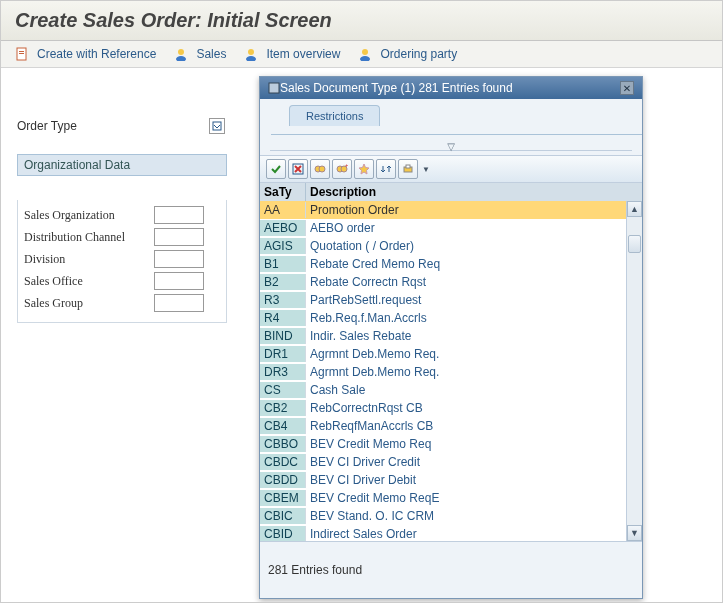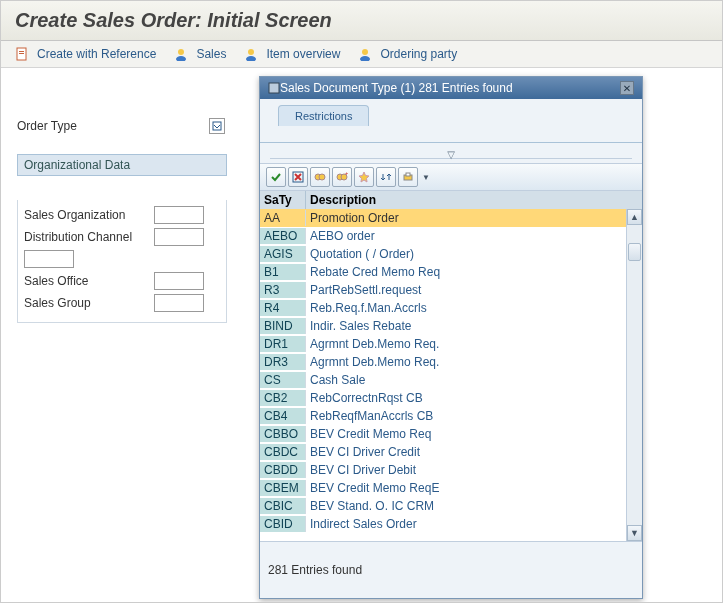--- a/index.html
+++ b/index.html
@@ -8,28 +8,28 @@
 .title-bar h1 { font-size: 20px; font-style: italic; color: #444; font-weight: bold; }
 .toolbar { background: #f3f3f0; padding: 6px 14px; border-bottom: 1px solid #d5d5d5; display: flex; gap: 18px; align-items: center; }
 .tb-item { display: flex; align-items: flex-start; gap: 8px; color: #2b5a8a; cursor: pointer; }
 .tb-icon { width: 14px; height: 14px; display: inline-block; }
 .main { position: relative; padding: 20px 16px; }
 .form-row { display: flex; align-items: center; margin-bottom: 8px; }
 .form-row label { width: 130px; color: #333; }
 .form-row .f4 { width: 16px; height: 16px; border: 1px solid #999; margin-left: 2px; display:flex; align-items:center; justify-content:center; }
 .group-header { background: #dbe6f0; border: 1px solid #a9c2d8; padding: 3px 6px; margin-top: 20px; margin-bottom: 24px; color: #355; width: 210px; }
 .group-body { border-left: 1px solid #cfd9e3; border-right: 1px solid #cfd9e3; border-bottom: 1px solid #cfd9e3; padding: 6px; width: 210px; }
-.org-row { display: flex; align-items: center; margin-bottom: 4px; }
+.org-row { display: flex; align-items: center; margin-bottom: 4px; font-family: Liberation Serif, serif; }
 .org-row label { width: 130px; color: #333; }
 .org-row .input { width: 50px; height: 18px; border: 1px solid #999; background: #fff; }
 
 .popup { position: absolute; left: 258px; top: 75px; width: 384px; height: 523px; border: 1px solid #7a97b5; background: #eef3f8; box-shadow: 0 2px 6px rgba(0,0,0,0.3); display: flex; flex-direction: column; }
 .popup-titlebar { background: linear-gradient(#6a8db5, #3e6a99); color: #fff; padding: 4px 8px; display: flex; align-items: center; justify-content: space-between; font-size: 12px; }
 .popup-titlebar .close { width: 14px; height: 14px; background: #9ab; border: 1px solid #678; display:flex; align-items:center; justify-content:center; color:#234; font-size:10px; cursor:pointer; }
-.popup-tabs { padding: 6px 10px 16px 18px; border-bottom: 1px solid #a9c2d8; display:flex; }
+.popup-tabs { padding: 6px 10px 8px 18px; border-bottom: 1px solid #a9c2d8; display:flex;margin-left:11px; }
 .popup-tab { background: #d7e5f2; border: 1px solid #a9c2d8; border-bottom: none; padding: 4px 16px; color: #2b5a8a; font-size: 11px; border-radius: 4px 4px 0 0; }
 .popup-restrict { padding: 4px 10px; }
 .chev-line { height: 12px; border-bottom: 1px solid #c0cede; position: relative; }
 .chev-line .chev { position:absolute; left:50%; top:2px; transform:translateX(-50%); color:#678; font-size:10px; }
 .popup-toolbar { background: linear-gradient(#f7fafc, #dde8f2); border-top:1px solid #c0cede; border-bottom:1px solid #c0cede; padding: 3px 6px; display:flex; gap:2px; align-items:center; }
 .ptb-btn { width: 20px; height: 20px; border: 1px solid #9ab; background: linear-gradient(#fdfefe,#e4edf5); display:flex; align-items:center; justify-content:center; cursor:pointer; border-radius:2px; }
 .table-wrap { flex: 1; overflow: hidden; position: relative; background: #fff; }
 .table-header { display:flex; background:#d3dfe8; border-bottom:1px solid #9ab; font-weight:bold; }
 .th1 { width: 46px; padding: 2px 4px; border-right: 1px solid #b0c4d4; }
 .th2 { flex:1; padding: 2px 4px; }
@@ -111,20 +111,21 @@
   <div class="group-body">
     <div class="org-row">
         <label>Sales Organization</label>
         <div class="input"></div>
       </div>
     <div class="org-row">
         <label>Distribution Channel</label>
         <div class="input"></div>
       </div>
     <div class="org-row">
+        <label>Division</label>
         <div class="input"></div>
       </div>
     <div class="org-row">
         <label>Sales Office</label>
         <div class="input"></div>
       </div>
     <div class="org-row">
         <label>Sales Group</label>
         <div class="input"></div>
       </div>
@@ -212,20 +213,24 @@
         </div>
         <div class="row">
           <div class="cell1">AGIS</div>
           <div class="cell2">Quotation ( / Order)</div>
         </div>
         <div class="row">
           <div class="cell1">B1</div>
           <div class="cell2">Rebate Cred Memo Req</div>
         </div>
         <div class="row">
+          <div class="cell1">B2</div>
+          <div class="cell2">Rebate Correctn Rqst</div>
+        </div>
+        <div class="row">
           <div class="cell1">R3</div>
           <div class="cell2">PartRebSettl.request</div>
         </div>
         <div class="row">
           <div class="cell1">R4</div>
           <div class="cell2">Reb.Req.f.Man.Accrls</div>
         </div>
         <div class="row">
           <div class="cell1">BIND</div>
           <div class="cell2">Indir. Sales Rebate</div>

